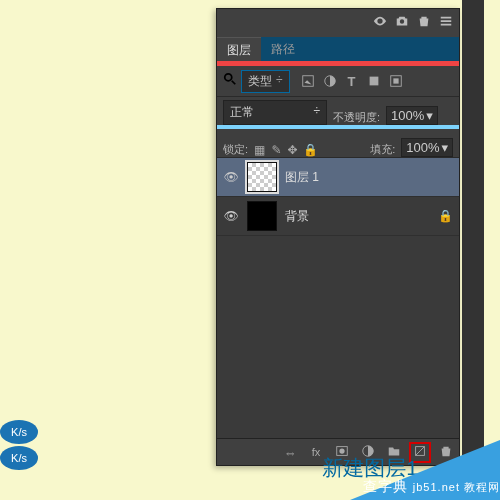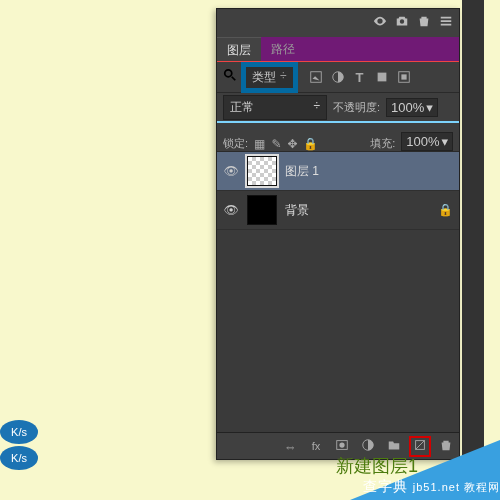--- a/index.html
+++ b/index.html
@@ -1,49 +1,49 @@
 <!DOCTYPE html>
 <html><head>
 <meta charset="utf-8">
 <style>
 body{margin:0;width:500px;height:500px;background:#f8f8cc;font-family:sans-serif;overflow:hidden;position:relative}
 .panel{position:absolute;right:40px;top:8px;width:242px;background:#3a3a3a;border:1px solid #222;box-shadow:-2px 2px 6px rgba(0,0,0,.3)}
 .dark-strip{position:absolute;right:16px;top:0;width:22px;height:470px;background:#333}
 .topbar{height:28px;background:#404040;display:flex;align-items:center;justify-content:flex-end;padding:0 6px;gap:8px}
 .topbar .ico{color:#bbb;cursor:pointer}
-.tabs{display:flex;background:#701a75;height:24px;border-bottom:1px solid #ef4444}
+.tabs{display:flex;background:#0c4a6e;height:24px;border-bottom:5px solid #ef4444}
 .tab{padding:4px 10px;font-size:12px;color:#999}
 .tab.active{color:#ddd;background:#434343;border-top:1px solid #555}
 .filter-row{display:flex;align-items:center;height:30px;padding:0 6px;gap:4px;background:#3e3e3e;border-bottom:1px solid #2a2a2a}
-.kind-btn{display:flex;align-items:flex-start;gap:4px;background:#2f2f2f;border:5px solid #0369a1;padding:2px 6px;font-size:12px;color:#ccc}
+.kind-btn{display:flex;align-items:flex-start;gap:4px;background:#2f2f2f;border:1px solid #0369a1;padding:2px 6px;font-size:12px;color:#ccc}
 .kind-btn .arrow{color:#999}
 .filter-icons{display:flex;gap:6px;margin-left:6px}
 .filter-icons .fi{width:16px;height:16px;display:flex;align-items:center;justify-content:center;color:#aaa;cursor:pointer}
-.blend-row{display:flex;align-items:center;height:28px;padding:0 6px;gap:6px;background:#3e3e3e;border-bottom:2px solid #7dd3fc}
+.blend-row{display:flex;align-items:flex-end;height:28px;padding:0 6px;gap:6px;background:#3e3e3e;border-bottom:4px solid #7dd3fc}
 .blend-sel{flex:0 0 90px;background:#2f2f2f;border:1px solid #222;padding:3px 6px;font-size:12px;color:#ccc;display:flex;justify-content:space-between}
 .label{font-size:11px;color:#bbb}
 .pct-box{display:flex;align-items:center;background:#2f2f2f;border:1px solid #222;padding:1px 4px;font-size:13px;color:#ccc;gap:2px}
 .lock-row{display:flex;align-items:flex-end;height:28px;padding:0 6px;gap:6px;background:#3e3e3e;border-bottom:1px solid #2a2a2a}
 .lock-icons{display:flex;gap:6px;color:#aaa;font-size:12px}
 .lock-icons span{cursor:pointer}
 .layers{background:#3a3a3a;height:280px}
 .layer-row{display:flex;align-items:center;height:38px;padding:0 6px;gap:8px;border-bottom:1px solid #2f2f2f}
 .layer-row.selected{background:#5a6a82}
 .vis{width:16px;text-align:center;color:#ccc;font-size:12px;cursor:pointer}
 .thumb{width:28px;height:28px;background:#888;border:1px solid #111}
 .thumb.selected{outline:2px solid #ddd}
 .thumb.checker{background:repeating-conic-gradient(#ccc 0 25%,#fff 0 50%) 0 0/8px 8px}
 .thumb.black{background:#000}
 .layer-name{font-size:12px;color:#ddd}
 .layer-name.italic{}
 .lock-ind{margin-left:auto;color:#aaa;font-size:12px}
 .bottom-bar{display:flex;align-items:center;justify-content:flex-end;height:26px;background:#404040;border-top:1px solid #222;padding:0 4px;gap:8px}
 .bottom-bar .bi{color:#aaa;font-size:13px;cursor:pointer;width:18px;text-align:center}
 .new-layer-highlight{outline:2px solid #d40000}
-.caption{position:absolute;right:82px;top:454px;font-size:18px;color:#4d7c0f}
+.caption{position:absolute;right:82px;top:454px;font-size:21px;color:#0369a1}
 .badges{position:absolute;left:0;top:420px}
 .badge{width:38px;height:24px;background:#1b73b3;color:#fff;font-size:11px;display:flex;align-items:center;justify-content:center;border-radius:50%;margin-bottom:2px}
 .watermark-tri{position:absolute;right:0;bottom:0;width:0;height:0;border-left:150px solid transparent;border-bottom:60px solid #39a0e0}
 .watermark-txt{position:absolute;right:0;bottom:4px;color:#fff;font-size:14px;letter-spacing:1px}
 svg{width:14px;height:14px;fill:currentColor}
 </style>
 </head>
 <body>
 
 <div class="dark-strip"></div>

